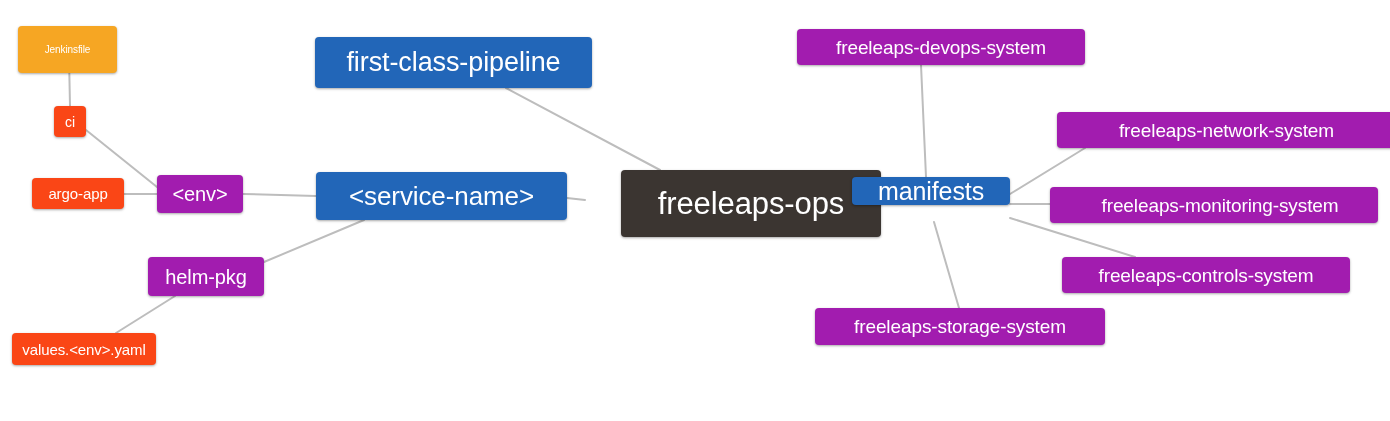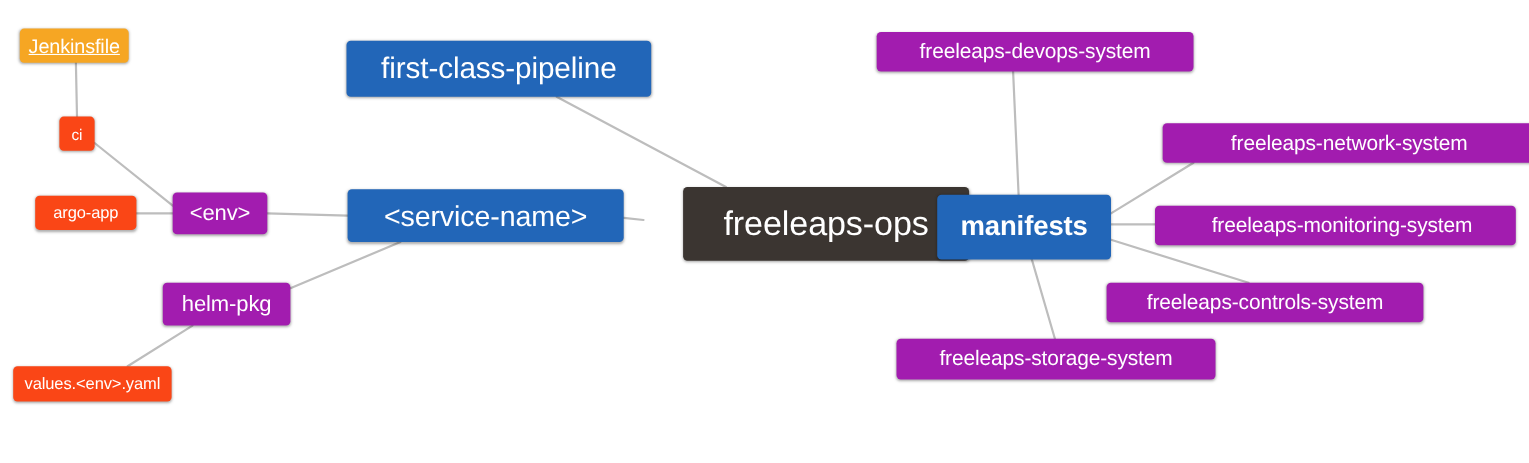--- a/index.html
+++ b/index.html
@@ -67,21 +67,21 @@
       <line x1="567" y1="198" x2="585" y2="200" stroke="#bdbdbd" stroke-width="2" stroke-linecap="round"></line>
       <line x1="506" y1="88" x2="660" y2="170" stroke="#bdbdbd" stroke-width="2" stroke-linecap="round"></line>
       <line x1="845" y1="200" x2="852" y2="200" stroke="#bdbdbd" stroke-width="2" stroke-linecap="round"></line>
       <line x1="926" y1="177" x2="921" y2="65" stroke="#bdbdbd" stroke-width="2" stroke-linecap="round"></line>
       <line x1="1010" y1="194" x2="1085" y2="148" stroke="#bdbdbd" stroke-width="2" stroke-linecap="round"></line>
       <line x1="1010" y1="204" x2="1050" y2="204" stroke="#bdbdbd" stroke-width="2" stroke-linecap="round"></line>
       <line x1="1010" y1="218" x2="1135" y2="257" stroke="#bdbdbd" stroke-width="2" stroke-linecap="round"></line>
       <line x1="934" y1="222" x2="959" y2="308" stroke="#bdbdbd" stroke-width="2" stroke-linecap="round"></line>
     </svg>
   <div id="node-layer">
-      <div class="node c-orange" style="left: 18px; top: 26px; width: 99px; height: 31px; font-size: 18px; text-decoration: underline;">
+      <div class="node c-orange" style="left: 18px; top: 26px; width: 99px; height: 47px; font-size: 10px;">
         <span class="label">Jenkinsfile</span>
       </div>
       <div class="node c-red" style="left: 54px; top: 106px; width: 32px; height: 31px; font-size: 14px;">
         <span class="label">ci</span>
       </div>
       <div class="node c-red" style="left: 32px; top: 178px; width: 92px; height: 31px; font-size: 15px;">
         <span class="label">argo-app</span>
       </div>
       <div class="node c-green" style="left: 157px; top: 175px; width: 86px; height: 38px; font-size: 20px;">
         <span class="label">&lt;env&gt;</span>
@@ -94,32 +94,32 @@
       </div>
       <div class="node c-blue" style="left: 315px; top: 37px; width: 277px; height: 51px; font-size: 27px;">
         <span class="label">first-class-pipeline</span>
       </div>
       <div class="node c-blue" style="left: 316px; top: 172px; width: 251px; height: 48px; font-size: 26px;">
         <span class="label">&lt;service-name&gt;</span>
       </div>
       <div class="node c-root" style="left: 585px; top: 170px; width: 260px; height: 67px; font-size: 31px; margin-left: 36px;">
         <span class="label">freeleaps-ops</span>
       </div>
-      <div class="node c-blue" style="left: 852px; top: 177px; width: 158px; height: 59px; font-size: 25px; font-weight: bold;">
+      <div class="node c-blue" style="left: 852px; top: 177px; width: 158px; height: 28px; font-size: 25px;">
         <span class="label">manifests</span>
       </div>
       <div class="node c-green" style="left: 797px; top: 29px; width: 288px; height: 36px; font-size: 19px;">
         <span class="label">freeleaps-devops-system</span>
       </div>
       <div class="node c-green" style="left: 1057px; top: 112px; width: 339px; height: 36px; font-size: 19px;">
         <span class="label">freeleaps-network-system</span>
       </div>
       <div class="node c-green" style="left: 1050px; top: 187px; width: 328px; height: 36px; font-size: 19px; padding-left: 12px;">
         <span class="label">freeleaps-monitoring-system</span>
       </div>
-      <div class="node c-green" style="left: 1006px; top: 257px; width: 288px; height: 36px; font-size: 19px;">
+      <div class="node c-green" style="left: 1062px; top: 257px; width: 288px; height: 36px; font-size: 19px;">
         <span class="label">freeleaps-controls-system</span>
       </div>
       <div class="node c-green" style="left: 815px; top: 308px; width: 290px; height: 37px; font-size: 19px;">
         <span class="label">freeleaps-storage-system</span>
       </div>
     </div>
 </div>
 
 </body></html>

